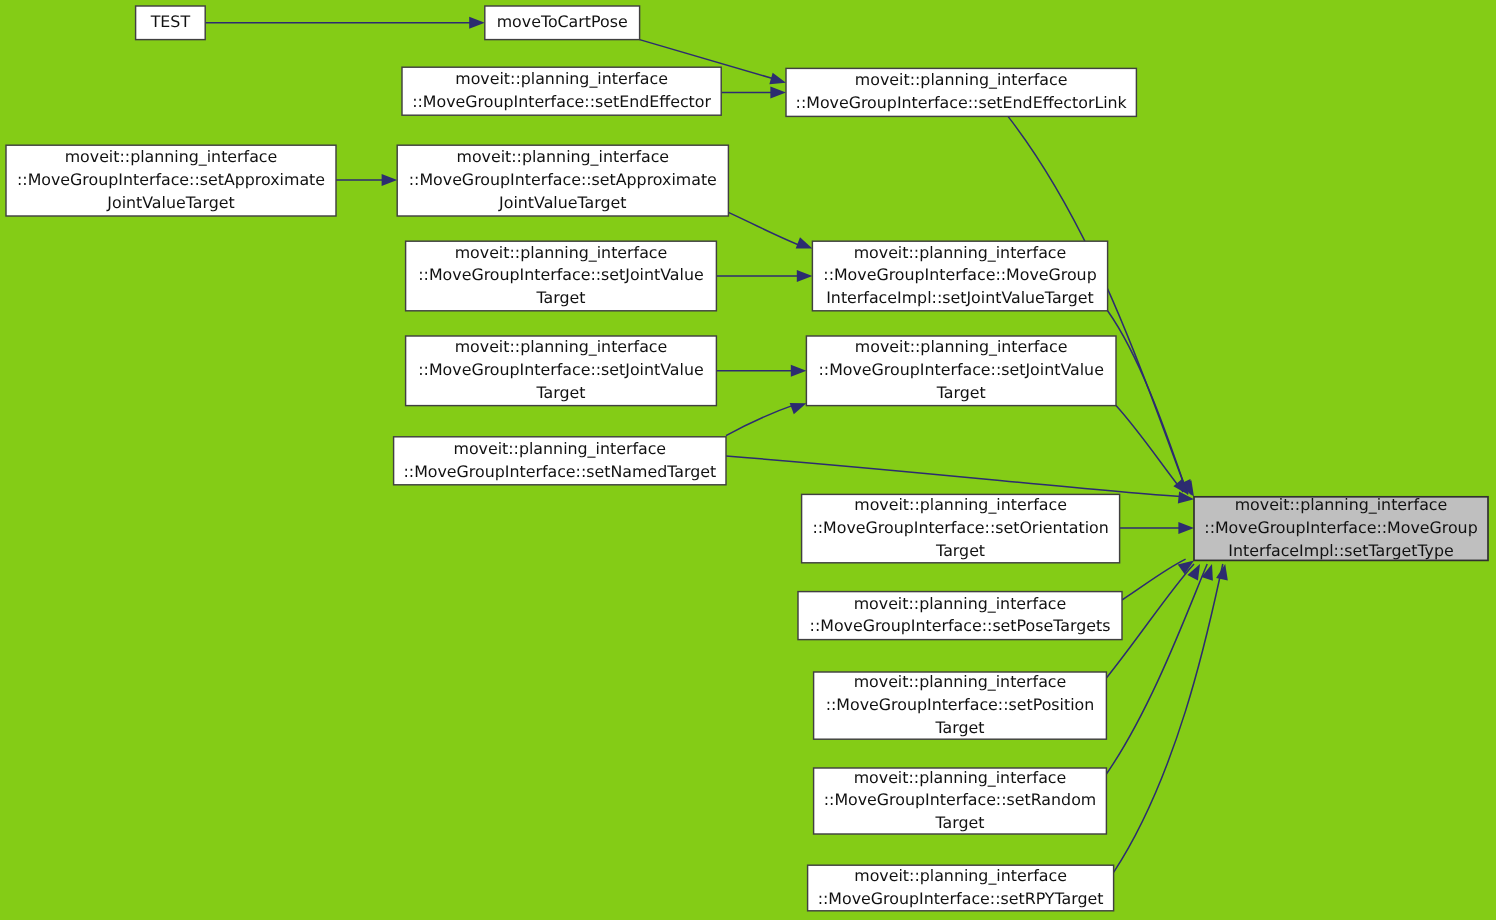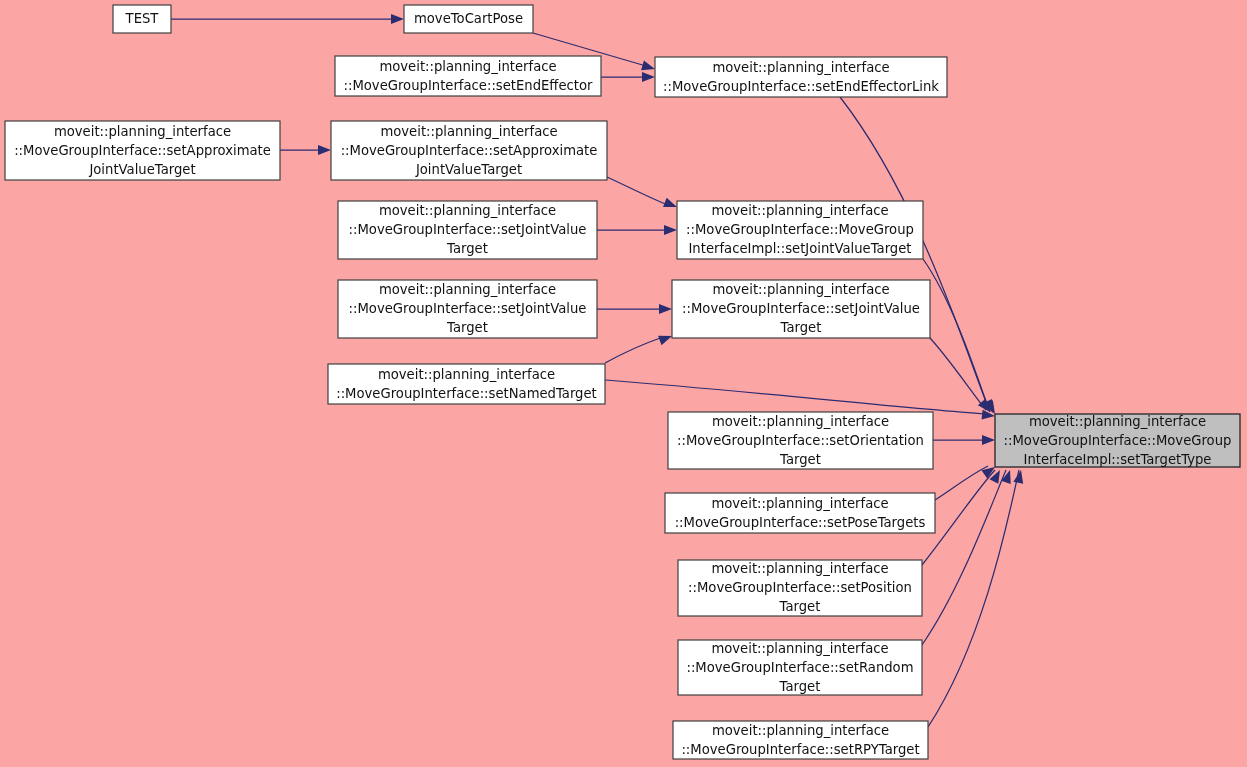--- a/index.html
+++ b/index.html
@@ -4,21 +4,21 @@
 <style>
   html, body {
     margin: 0;
     padding: 0;
     background: #ffffff;
   }
   #canvas-wrap {
     position: relative;
     width: 1247px;
     height: 767px;
-    background: #fca5a5;
+    background: #84cc16;
     overflow: hidden;
     font-family: "DejaVu Sans", sans-serif;
   }
   svg#graph {
     position: absolute;
     left: 0;
     top: 0;
     width: 1247px;
     height: 767px;
     display: block;

